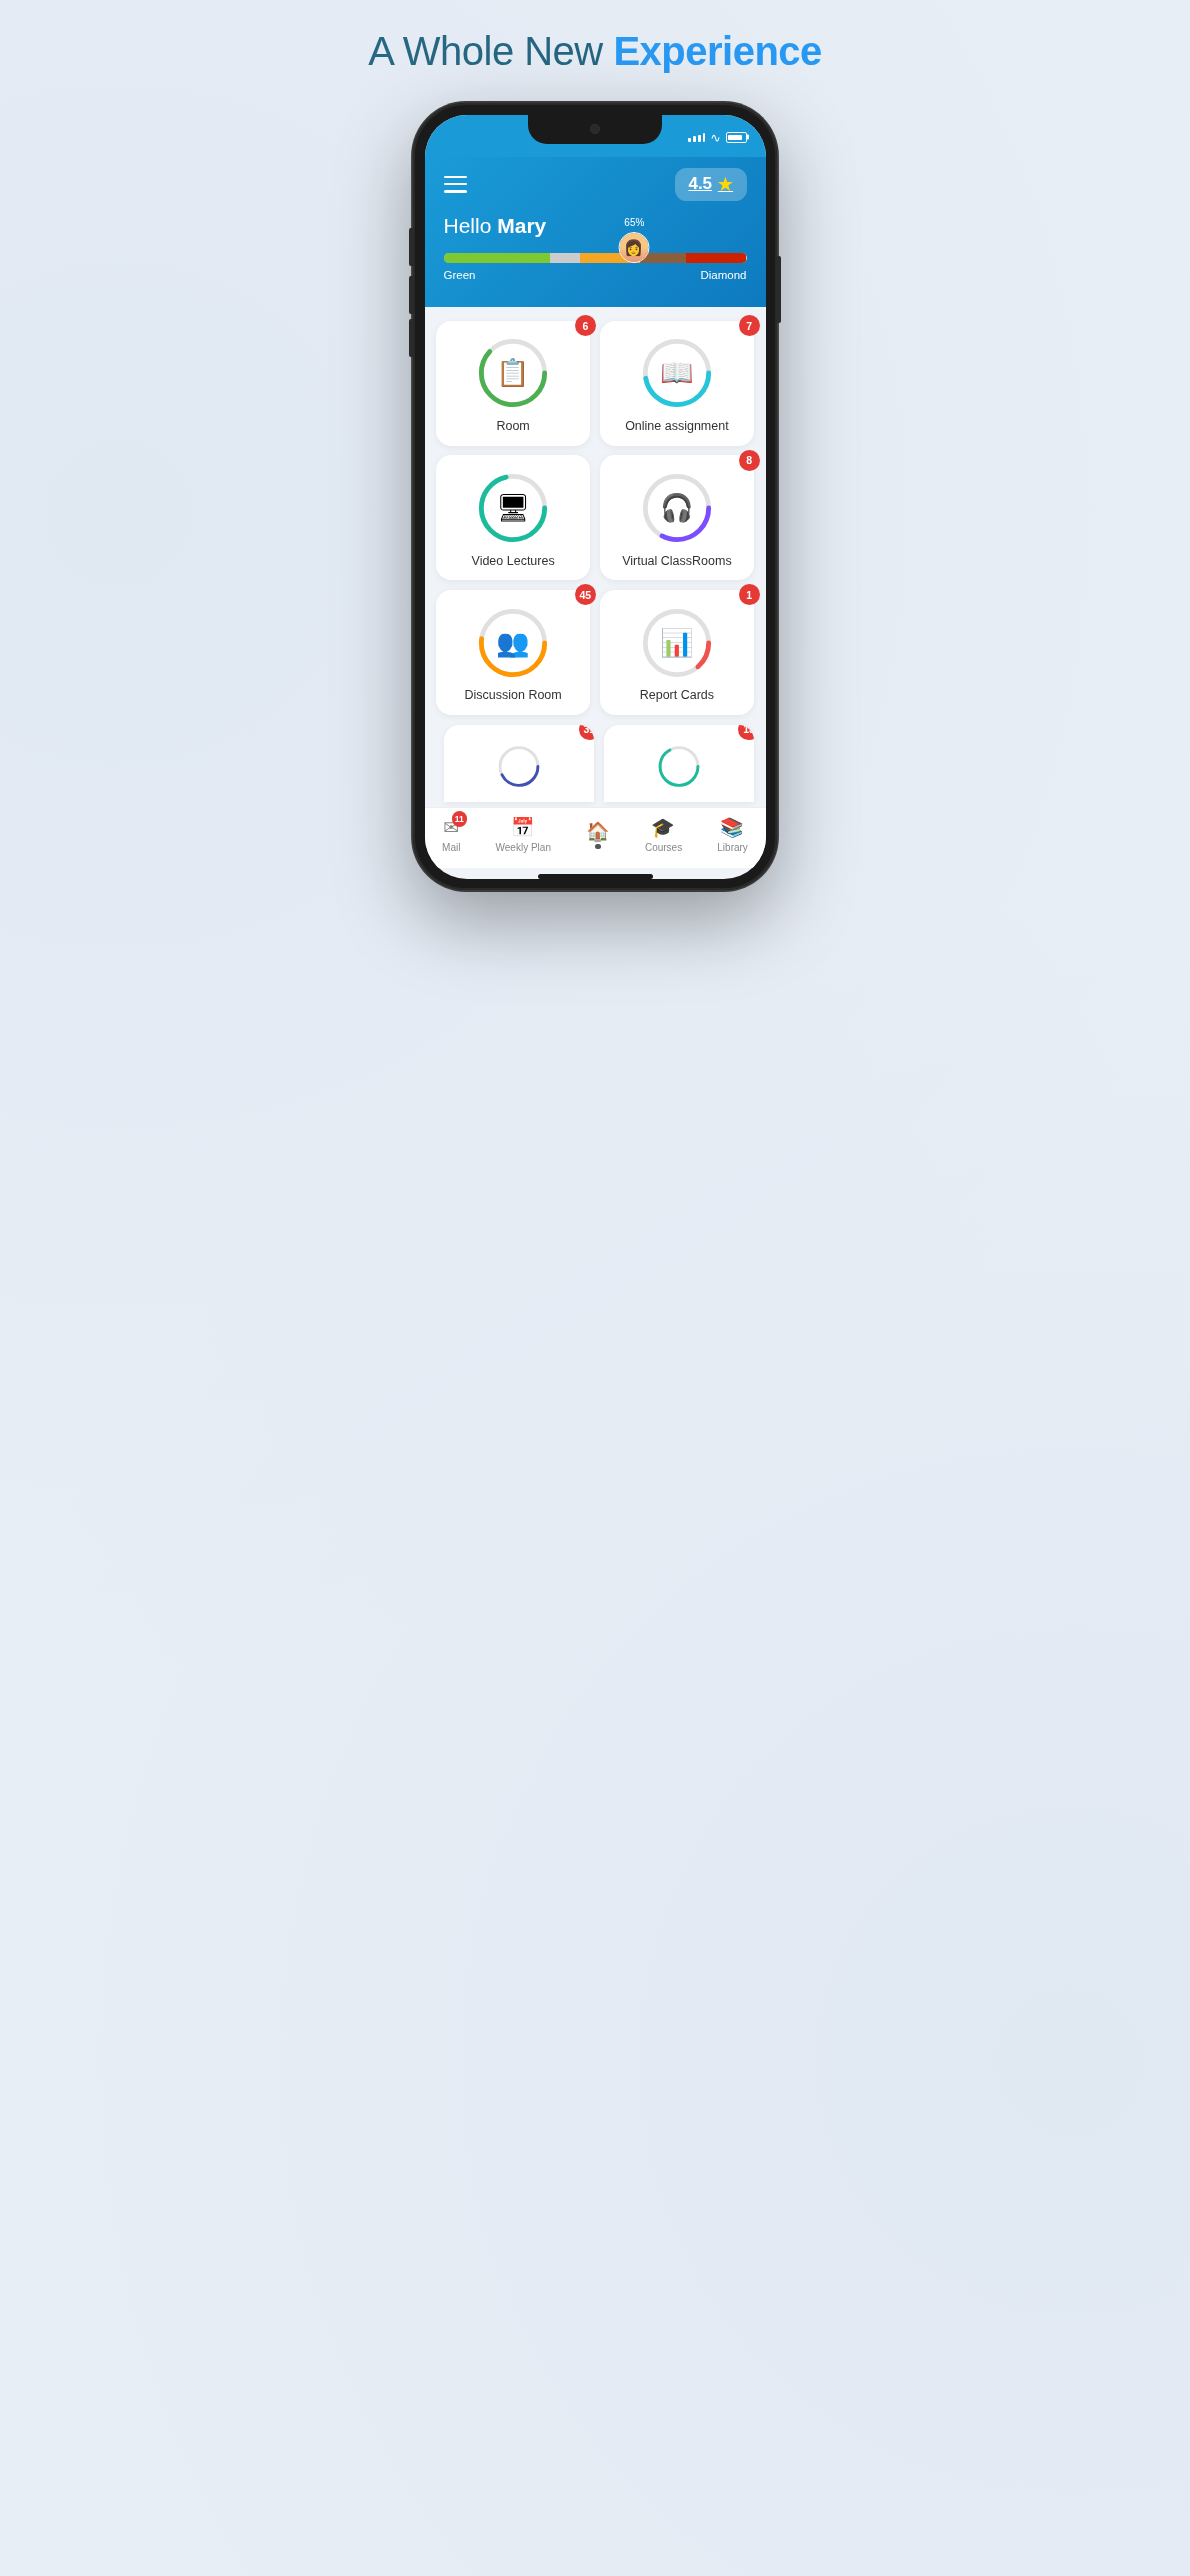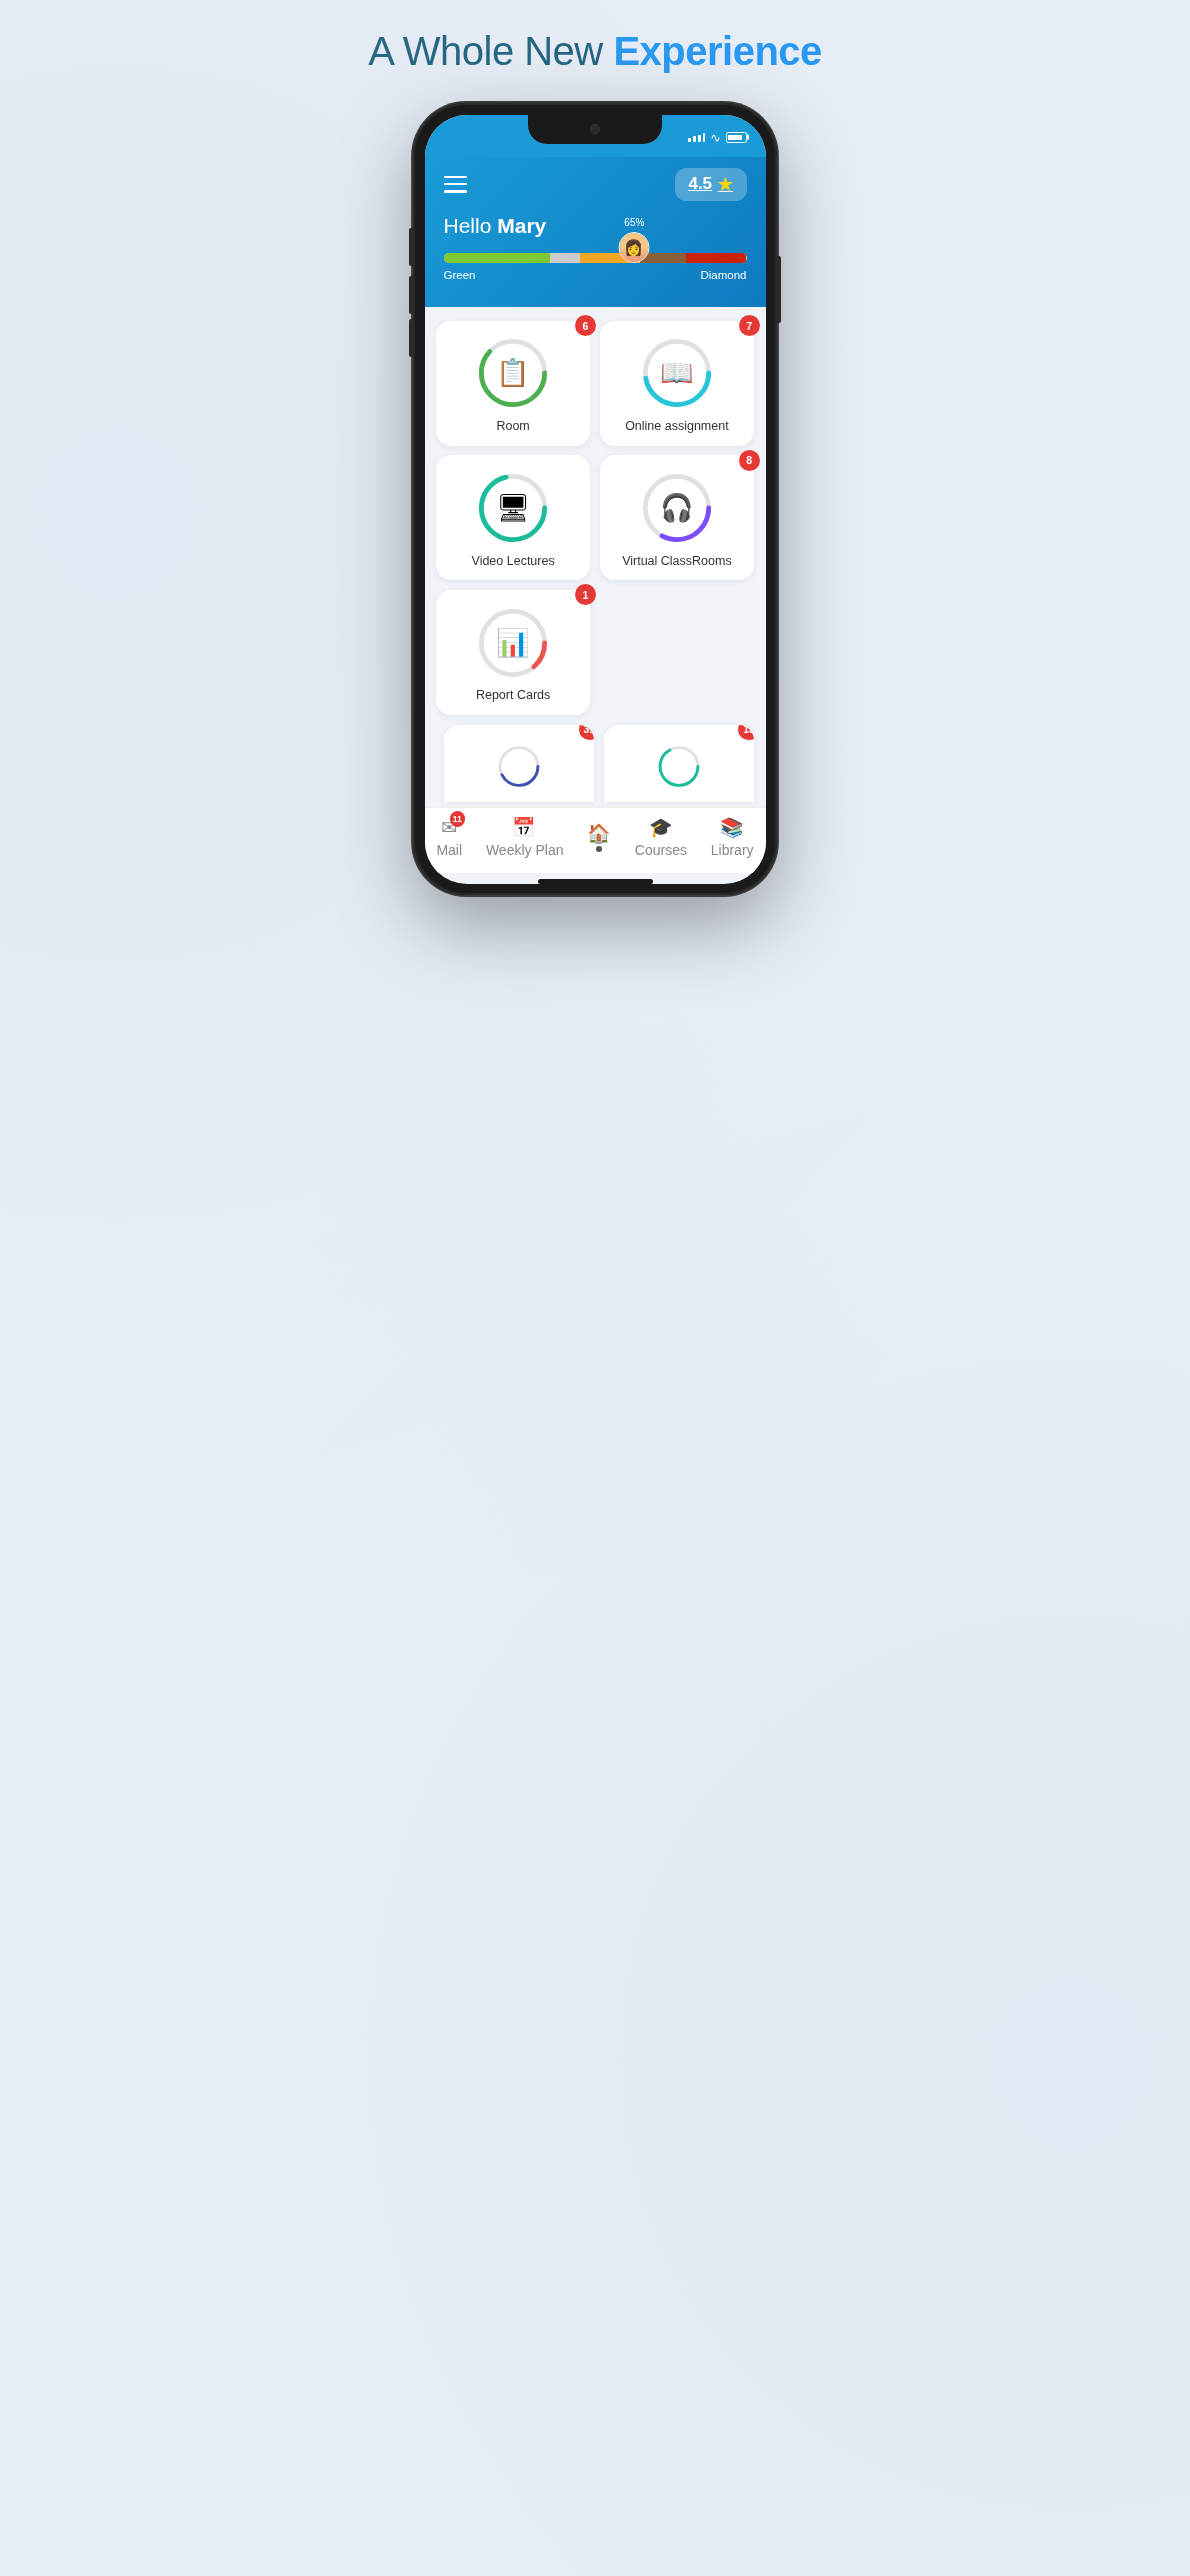--- a/index.html
+++ b/index.html
@@ -387,21 +387,21 @@
       position: relative;
       cursor: pointer;
     }
 
     .nav-icon {
       font-size: 19px;
       color: #888;
     }
 
     .nav-label {
-      font-size: 14px;
+      font-size: 10px;
       color: #888;
     }
 
     .nav-item.active .nav-icon,
     .nav-item.active .nav-label {
       color: #555;
     }
 
     .nav-badge {
       position: absolute;
@@ -574,20 +574,31 @@
               <circle cx="37.5" cy="37.5" r="33" fill="none" stroke="#7c4dff" stroke-width="5" stroke-dasharray="120 207" stroke-dashoffset="52" stroke-linecap="round"></circle>
             </svg>
             <span class="icon-inner">🎧</span>
           </div>
           <span class="card-label">Virtual ClassRooms</span>
         </div>
       </div>
 
       <div class="grid">
 
+        <div class="card">
+          <div class="card-badge">45</div>
+          <div class="circle-icon">
+            <svg class="circle-svg" viewBox="0 0 75 75">
+              <circle cx="37.5" cy="37.5" r="33" fill="none" stroke="#e0e0e0" stroke-width="5"></circle>
+              <circle cx="37.5" cy="37.5" r="33" fill="none" stroke="#ff9800" stroke-width="5" stroke-dasharray="160 207" stroke-dashoffset="52" stroke-linecap="round"></circle>
+            </svg>
+            <span class="icon-inner">👥</span>
+          </div>
+          <span class="card-label">Discussion Room</span>
+        </div>
 
         <div class="card">
           <div class="card-badge">1</div>
           <div class="circle-icon">
             <svg class="circle-svg" viewBox="0 0 75 75">
               <circle cx="37.5" cy="37.5" r="33" fill="none" stroke="#e0e0e0" stroke-width="5"></circle>
               <circle cx="37.5" cy="37.5" r="33" fill="none" stroke="#ef5350" stroke-width="5" stroke-dasharray="80 207" stroke-dashoffset="52" stroke-linecap="round"></circle>
             </svg>
             <span class="icon-inner">📊</span>
           </div>

